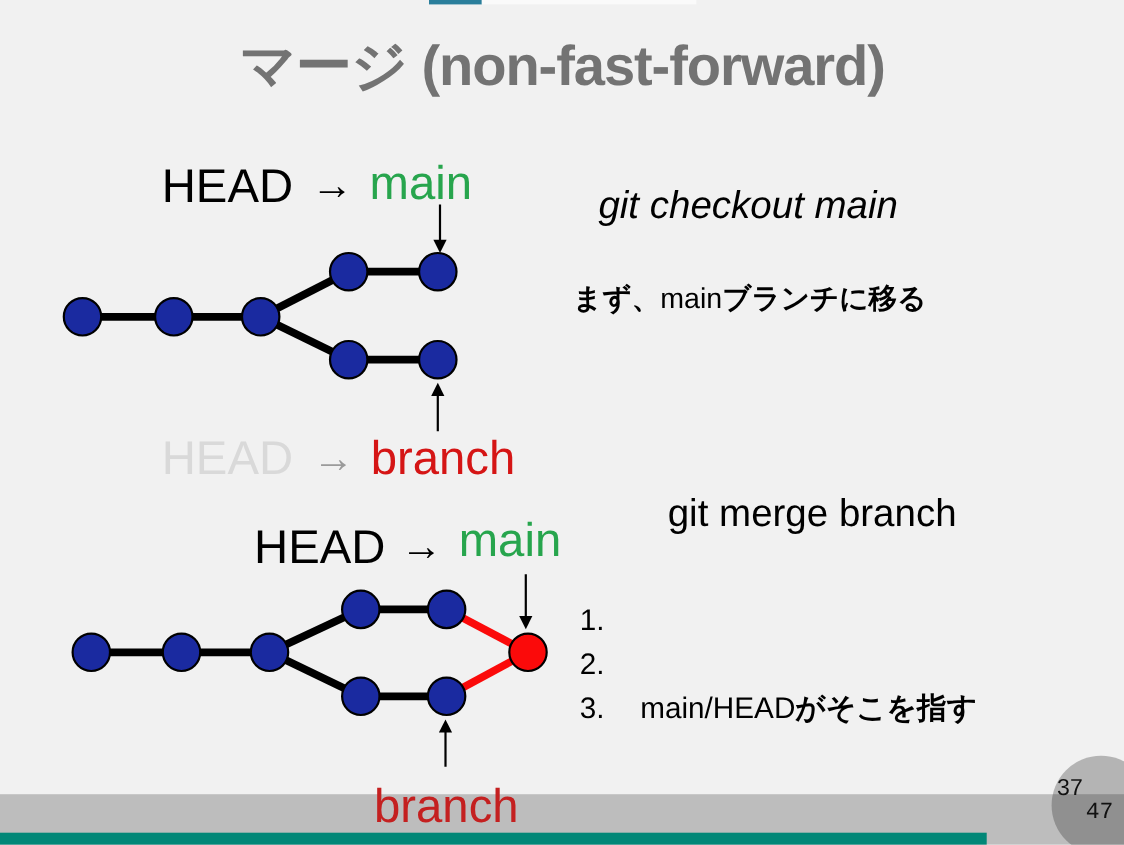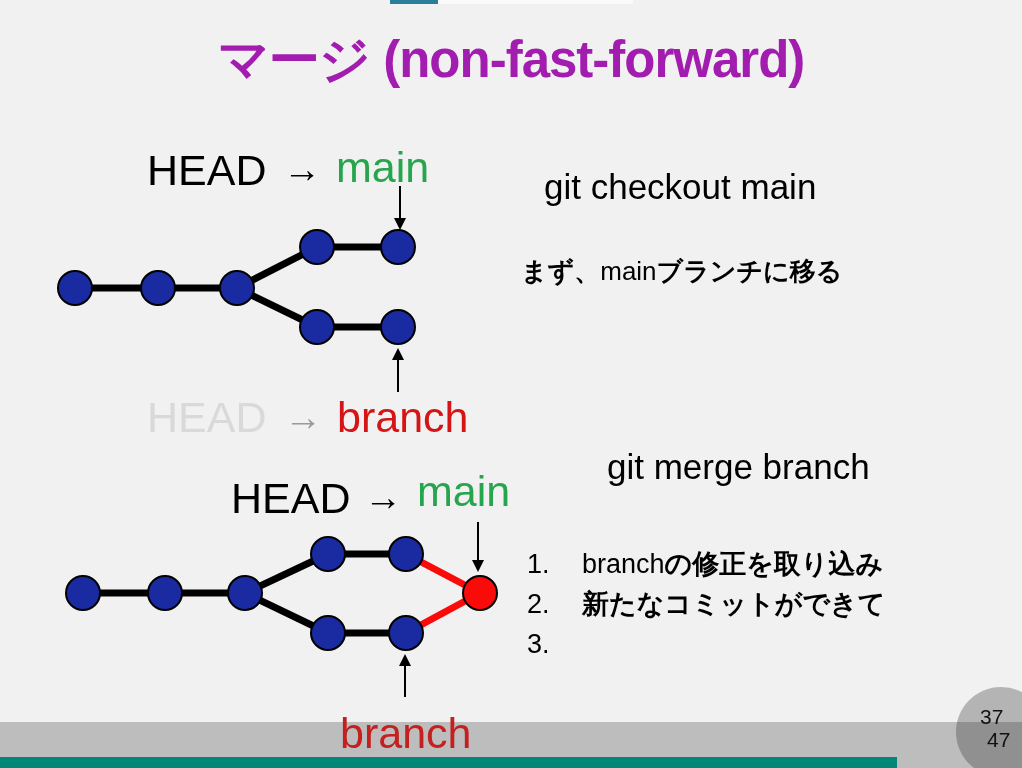--- a/index.html
+++ b/index.html
@@ -9,21 +9,21 @@
     font-family:"Liberation Sans","DejaVu Sans",sans-serif;
     color:#000;
   }
   .abs{position:absolute;}
   
   .top-teal{left:390px;top:0;width:48px;height:4px;background:#2a7e9b;}
   .top-white{left:438px;top:0;width:195px;height:4px;background:#fafafa;}
   
   .title{
     left:0;top:26px;width:1022px;text-align:center;
-    font-size:51px;font-weight:700;color:#a21caf;letter-spacing:-1px;
+    font-size:51px;font-weight:700;color:#737373;letter-spacing:-1px;
   }
   
   .lbl{font-size:43px;line-height:1;white-space:nowrap;text-align:right;}
   .lbl-arrow{font-size:38px;line-height:1;}
   .green{color:#27a54d;}
   .red{color:#d51515;}
   .gray{color:#d9d9d9;}
   .gray-arrow{color:#9b9b9b;}
   .dark-red{color:#c42020;}
   
@@ -34,22 +34,22 @@
   .step-row{display:flex;margin-bottom:13px;white-space:nowrap;}
   .step-num{width:55px;flex:0 0 55px;}
   
   .band{left:0;top:722px;width:1022px;height:46px;background:#bdbdbd;z-index:1;}
   .bottom-teal{left:0;top:757px;width:897px;height:11px;background:#018777;z-index:2;}
   .page-circle{
     left:956px;top:687px;width:90px;height:90px;border-radius:50%;
     background:rgba(40,40,40,0.30);z-index:3;
   }
   .page-num{z-index:4;font-size:21px;color:#111;line-height:1;}
-  .p37{left:961px;top:706px;margin-left:19px;}
-  .p47{left:987px;top:729px;}
+  .p37{left:961px;top:706px;}
+  .p47{left:987px;top:729px;font-family:Liberation Mono, monospace;}
   .branch-bottom{z-index:3;}
   svg{position:absolute;}
 </style>
 </head>
 <body>
 
 <div class="abs top-teal"></div>
 <div class="abs top-white"></div>
 
 <div class="abs title">マージ (non-fast-forward)</div>
@@ -80,21 +80,21 @@
     <circle cx="358" cy="77" r="17"></circle>
     <circle cx="277" cy="157" r="17"></circle>
     <circle cx="358" cy="157" r="17"></circle>
   </g>
 </svg>
 
 <div class="abs lbl gray" style="left:147px;top:396px;">HEAD</div>
 <div class="abs lbl-arrow gray-arrow" style="left:284px;top:398px;">→</div>
 <div class="abs lbl red" style="left:337px;top:396px;">branch</div>
 
-<div class="abs cmd" style="left:544px;top:169px;">git checkout main</div>
+<div class="abs cmd" style="left:544px;top:169px;font-style:italic;">git checkout main</div>
 <div class="abs caption" style="left:521px;top:256px;text-align:center;"><span style="font-weight: 700;">まず、</span><span>main</span><span style="font-weight: 700;">ブランチに移る</span></div>
 
 <div class="abs lbl" style="left:231px;top:477px;">HEAD</div>
 <div class="abs lbl-arrow" style="left:364px;top:478px;">→</div>
 <div class="abs lbl green" style="left:417px;top:470px;">main</div>
 
 <svg width="480" height="205" style="left:45px;top:510px;">
   <g stroke="#000" stroke-width="7">
     <line x1="38" y1="83" x2="200" y2="83"></line>
     <line x1="200" y1="83" x2="283" y2="44"></line>
@@ -124,28 +124,27 @@
   <circle cx="435" cy="83" r="17" fill="#fb0a0a" stroke="#000" stroke-width="2"></circle>
 </svg>
 
 <div class="abs lbl dark-red branch-bottom" style="left:340px;top:712px;">branch</div>
 
 <div class="abs cmd" style="left:607px;top:449px;">git merge branch</div>
 
 <div class="abs steps">
   <div class="step-row">
     <span class="step-num">1.</span>
-    <span><span>branch</span><span style="font-weight: 700;">の修正を取り込み</span></span>
   </div>
   <div class="step-row">
     <span class="step-num">2.</span>
-    <span><span style="font-weight: 700;">新たなコミットができて</span></span>
   </div>
   <div class="step-row">
     <span class="step-num">3.</span>
+    <span><span>main/HEAD</span><span style="font-weight: 700;">がそこを指す</span></span>
   </div>
 </div>
 
 <div class="abs band"></div>
 <div class="abs bottom-teal"></div>
 <div class="abs page-circle"></div>
 <div class="abs page-num p37">37</div>
 <div class="abs page-num p47">47</div>
 
 </body></html>

